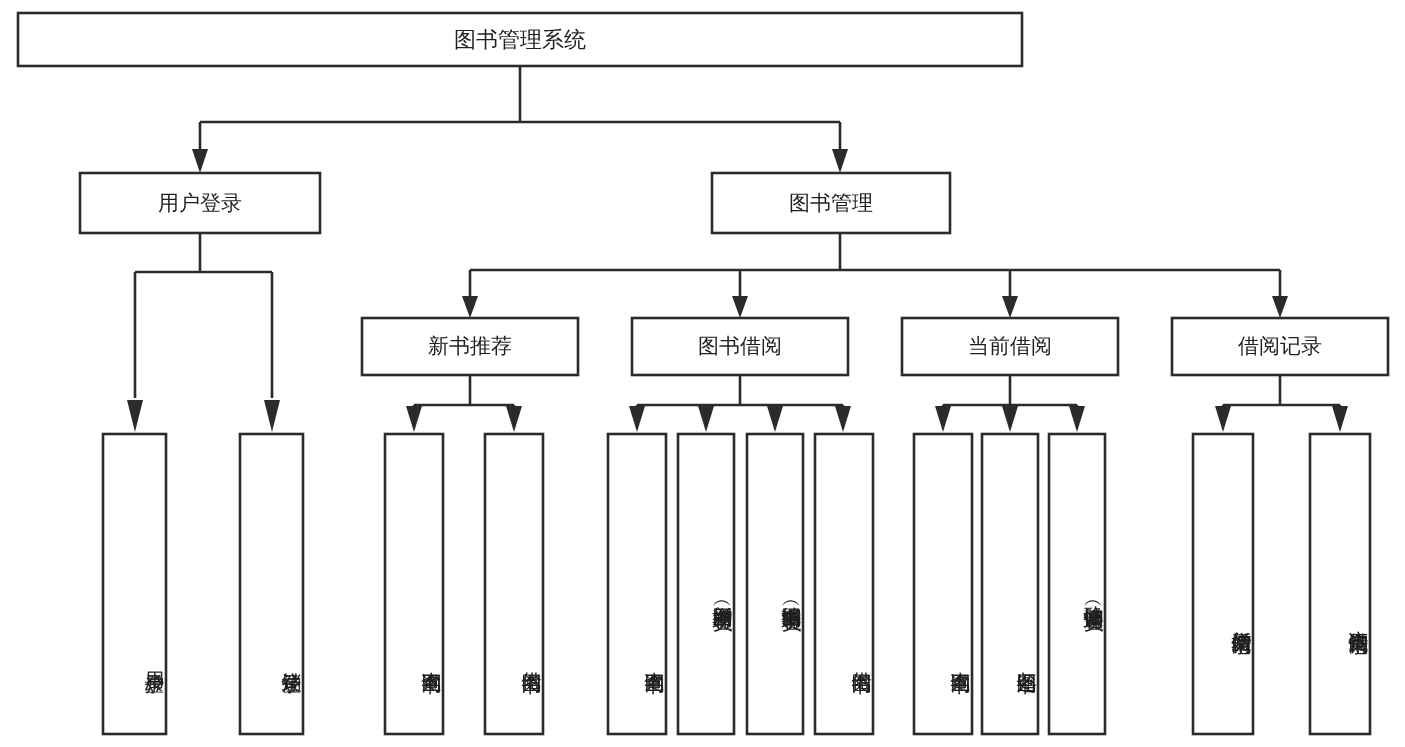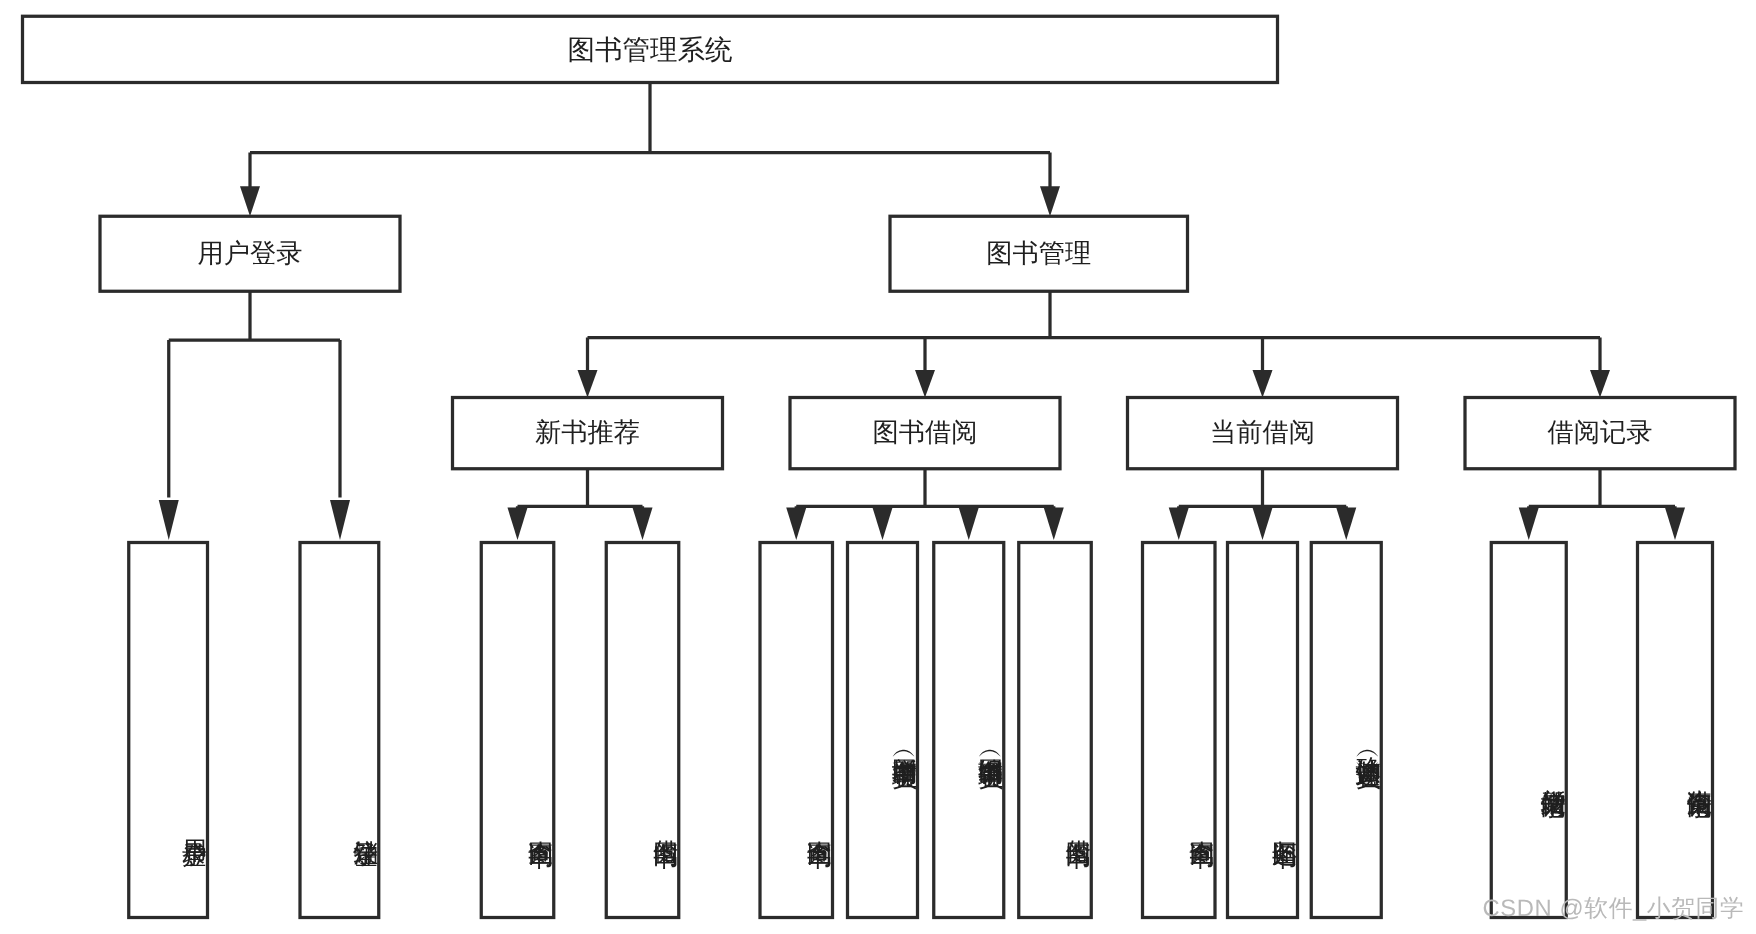--- a/index.html
+++ b/index.html
@@ -190,15 +190,14 @@
   <div class="vlabel" style="left:747px; top:434px; width:56px; height:300px; padding-top:10px;">编辑图书（管理员）</div>
   <div class="vlabel" style="left:815px; top:434px; width:58px; height:300px; padding-top:74px;">借阅图书</div>
 
   <div class="vlabel" style="left:914px; top:434px; width:58px; height:300px; padding-top:74px;">查询图书</div>
   <div class="vlabel" style="left:982px; top:434px; width:56px; height:300px; padding-top:74px;">归还图书</div>
   <div class="vlabel" style="left:1049px; top:434px; width:56px; height:300px; padding-top:10px;">确认归还（管理员）</div>
 
   <div class="vlabel" style="left:1193px; top:434px; width:60px; height:300px; padding-top:34px;">新增借阅记录</div>
   <div class="vlabel" style="left:1310px; top:434px; width:60px; height:300px; padding-top:34px;">查询借阅记录</div>
 
-  <div class="watermark">CSDN @软件_小贺同学</div>
 
 </div>
 
 </body></html>

